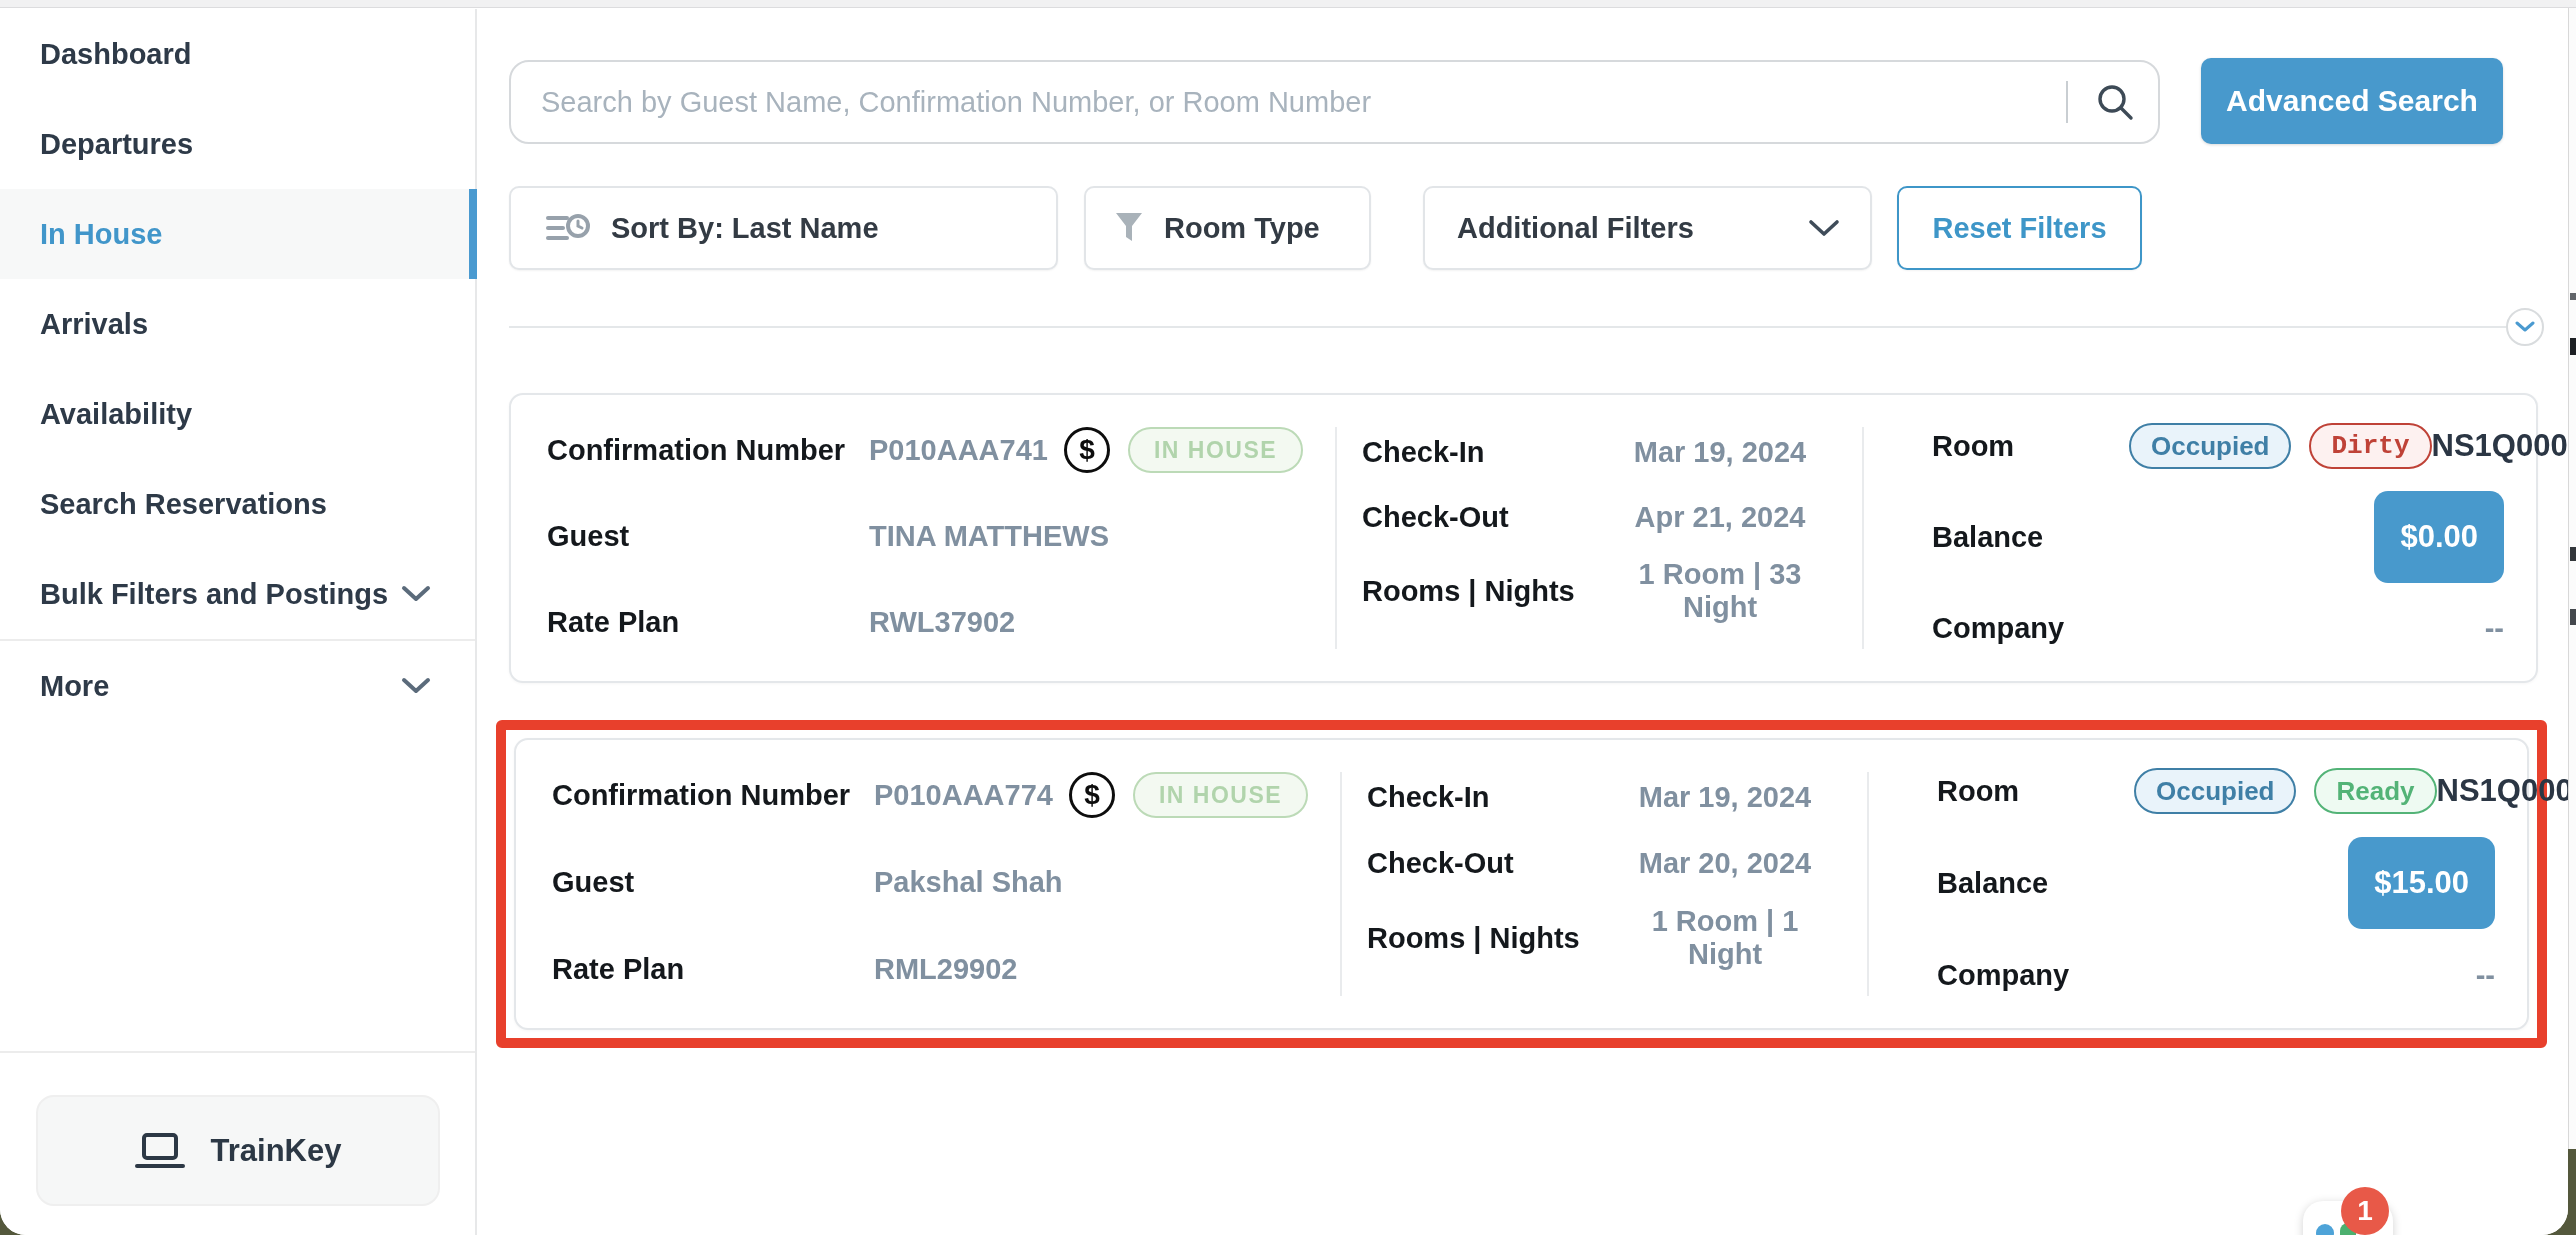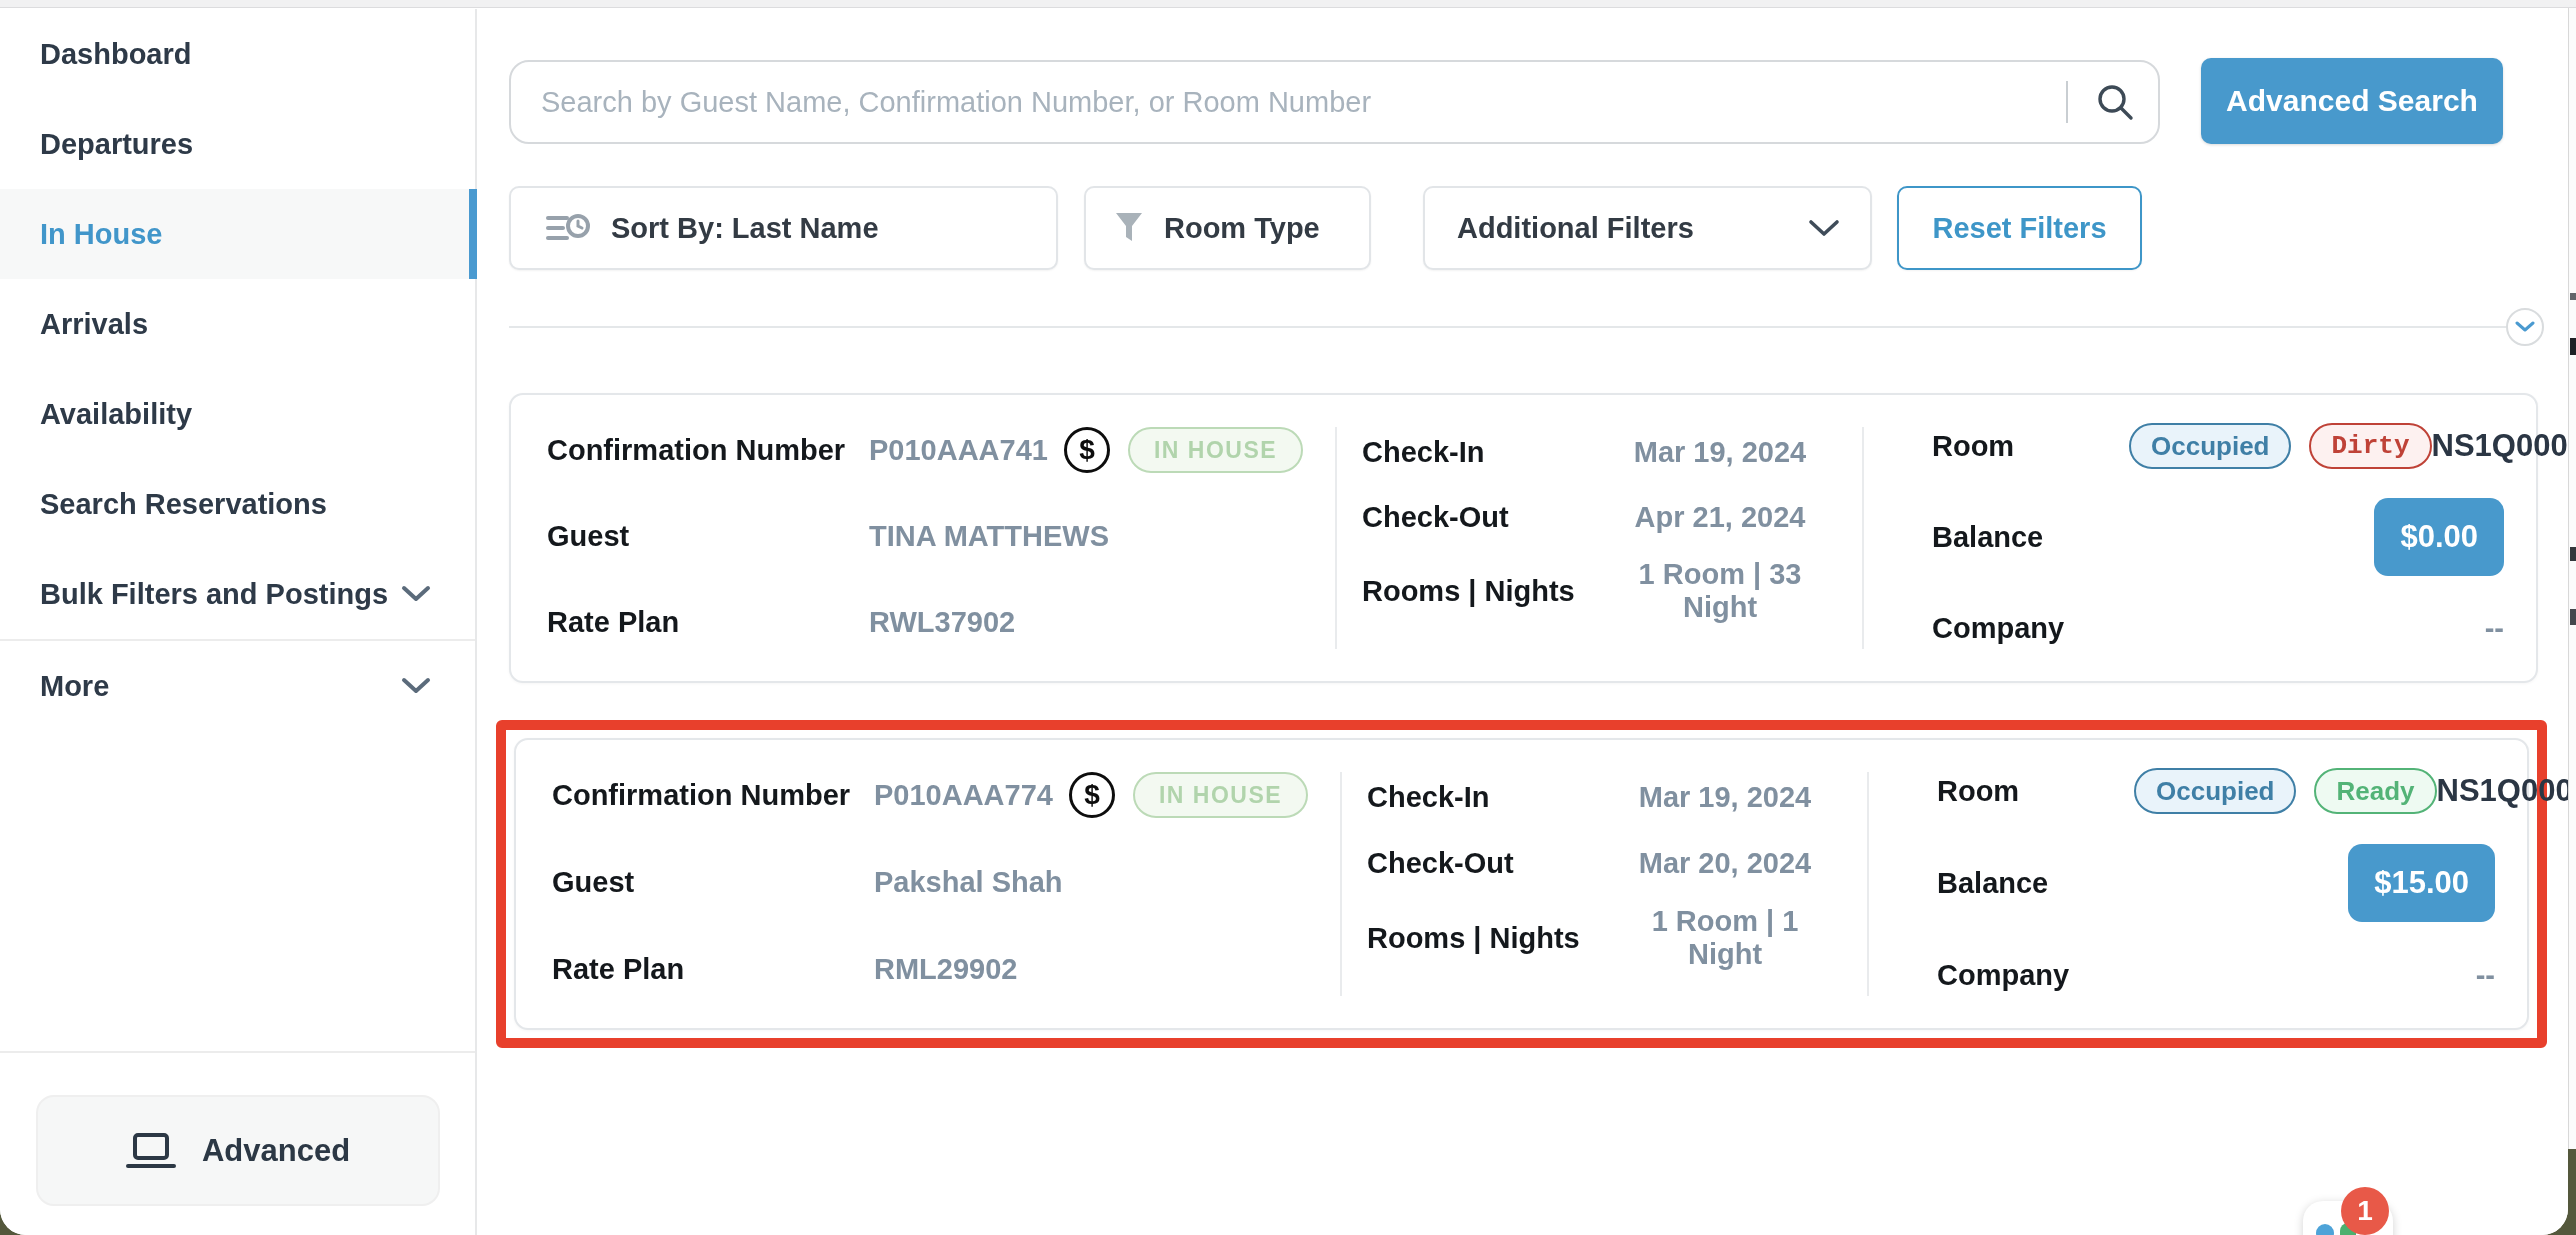--- a/index.html
+++ b/index.html
@@ -93,21 +93,21 @@
                  font-weight:700; color:#0d0d0d; margin-left:16px; cursor:pointer; flex:none; }
   .pill { height:46px; display:inline-flex; align-items:center; padding:0 20px; border-radius:24px;
           font-size:26px; font-weight:600; white-space:nowrap; }
   .pill-inhouse { margin-left:18px; border:2px solid #bcdab7; color:#b1d4ac; background:#f3f9f1;
                   font-size:23px; letter-spacing:1.5px; padding:0 24px; }
   .pill-occupied { border:2.5px solid #3f7fa6; color:#3f7fa6; background:#e9f3fa; }
   .pill-dirty    { border:2.5px solid #bf4237; color:#bf4237; background:#fdf1f0;font-family:Liberation Mono, monospace; }
   .pill-ready    { border:2.5px solid #53b377; color:#53b377; background:#eefaf2; }
   .pills { display:flex; gap:18px; margin-left:58px; }
   .room-num { margin-left:auto; font-size:31px; font-weight:700; color:#2b3644; }
-  .balance-badge { margin-left:auto; min-width:119px; height:78px; padding:0 26px; background:#4899cc;
+  .balance-badge { margin-left:auto; min-width:119px; height:92px; padding:0 26px; background:#4899cc;
                    border-radius:14px; display:flex; align-items:center; justify-content:center;
                    color:#fff; font-size:31px; font-weight:600; cursor:pointer; }
   .company-val { margin-left:auto; font-size:29px; font-weight:700; color:#8090a0; }
 
   
   .chat-widget { position:absolute; left:1824px; top:1192px; width:90px; height:90px; background:#fff;
                  border-radius:20px; box-shadow:0 2px 10px rgba(0,0,0,.18); cursor:pointer;
                  display:flex; align-items:flex-start; justify-content:center; }
   .chat-badge { position:absolute; left:1862px; top:1178px; width:48px; height:48px; background:#e85948;
                 border-radius:50%; display:flex; align-items:center; justify-content:center;
@@ -165,21 +165,21 @@
     </div>
 
     <div class="sidebar-bottom">
       <button class="trainkey">
         <span style="display:flex;">
           <svg width="50" height="36" viewBox="0 0 50 36">
               <rect x="9" y="2" width="32" height="23" rx="3" fill="none" stroke="#2c3845" stroke-width="4"></rect>
               <line x1="2" y1="33" x2="48" y2="33" stroke="#2c3845" stroke-width="4" stroke-linecap="round"></line>
             </svg>
         </span>
-        <span>Advanced</span>
+        <span>TrainKey</span>
       </button>
     </div>
   </aside>
 
   <main class="main">
 
     <div class="search-box">
       <input type="text" placeholder="Search by Guest Name, Confirmation Number, or Room Number" style="">
       <span class="search-vline"></span>
       <button class="search-btn">

